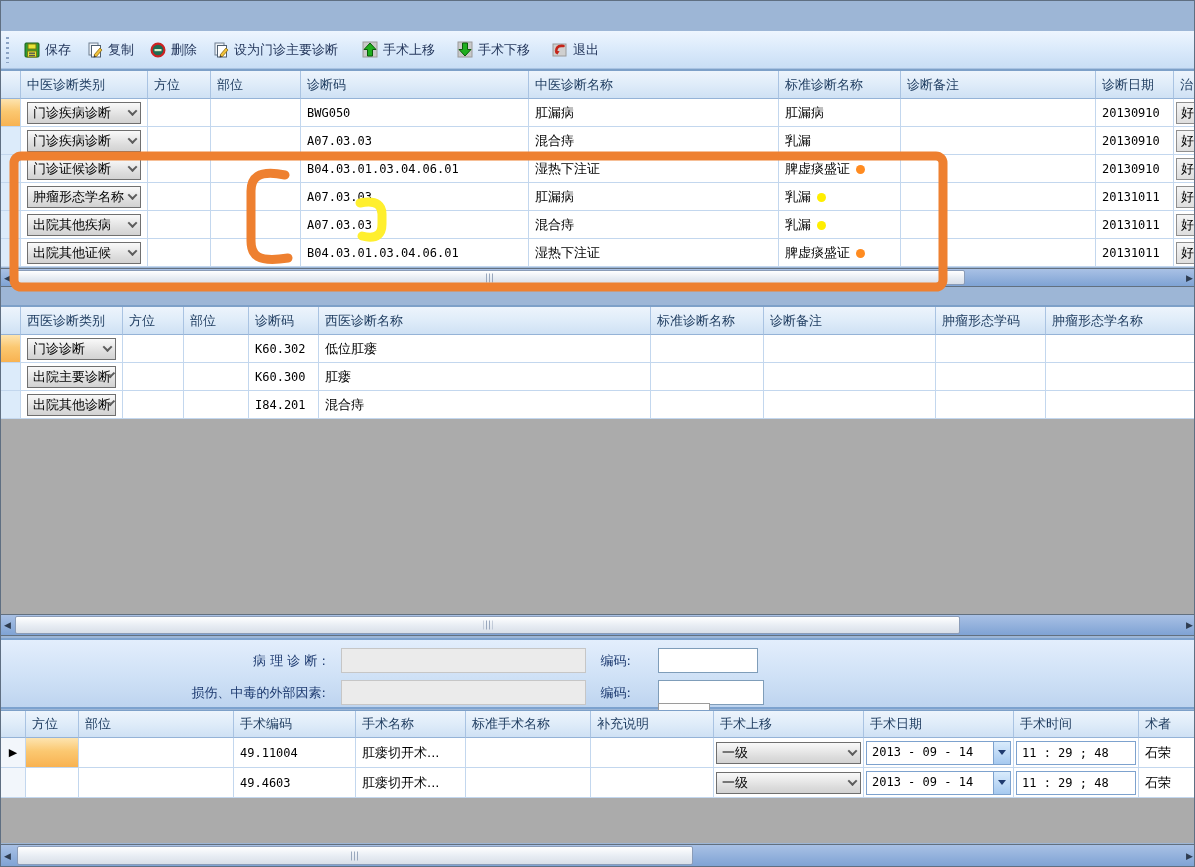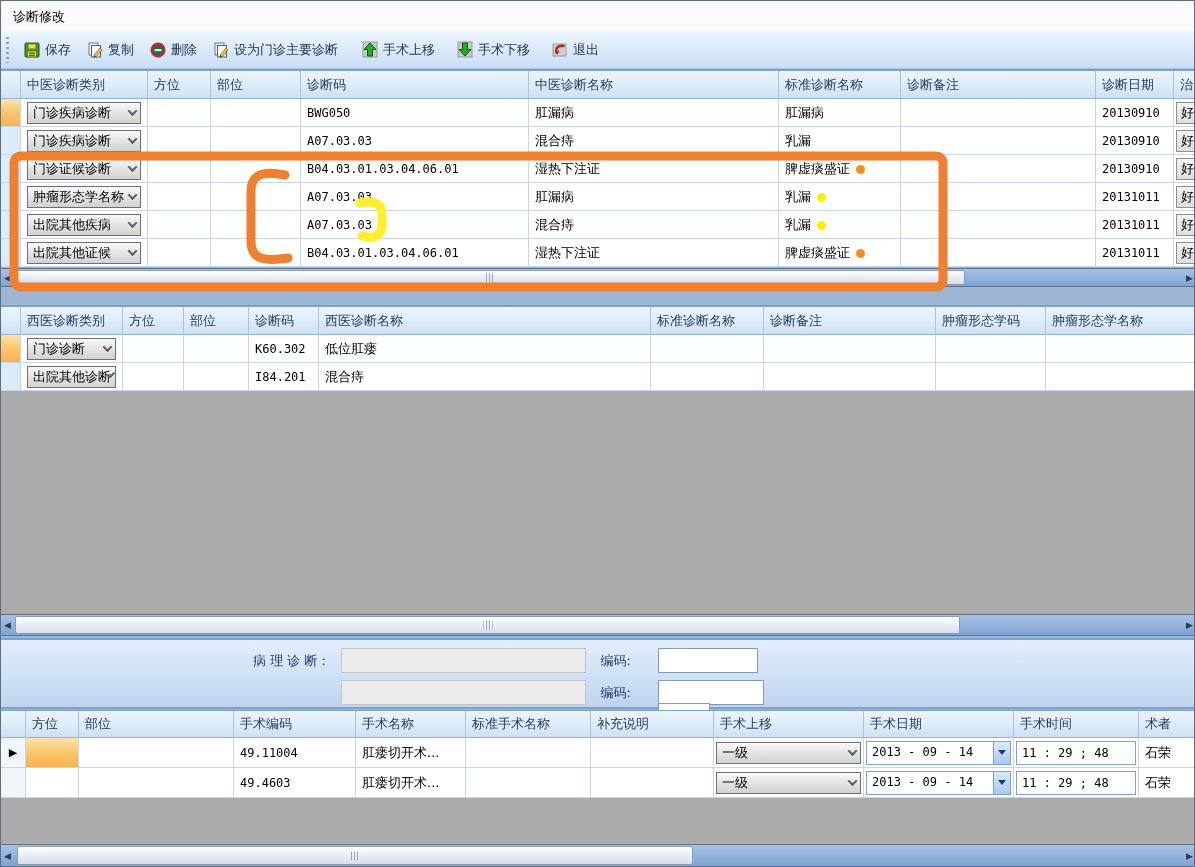--- a/index.html
+++ b/index.html
@@ -71,23 +71,20 @@
   .panel .artifact { position:absolute; left:657px; top:63px; width:52px; height:12px; background:#fdfdfd; border:1px solid #9a9a9a; }
 
   
   svg.overlay { position:absolute; left:0; top:0; width:1195px; height:867px; pointer-events:none; z-index:50; }
 </style>
 </head>
 <body>
 
 <div class="window">
 
-  <div class="titlebar">
-    <span class="title">诊断修改</span>
-  </div>
 
   <div class="toolbar">
     <div class="tb-grip"></div>
 
     <div class="tb-item">
       <span>
           <svg width="16" height="16">
         <rect x="1" y="1" width="14" height="14" rx="1" fill="#2f9e33" stroke="#1a5c1d"></rect>
         <rect x="4" y="2" width="8" height="5" fill="#e8e438" stroke="#7a7a10"></rect>
         <rect x="3.5" y="9" width="9" height="6" fill="#e8e438" stroke="#7a7a10"></rect>
@@ -358,20 +355,37 @@
         <td>低位肛瘘</td>
         <td></td>
             <td></td>
             <td></td>
             <td></td>
       </tr>
       <tr style="height:28px">
         <td class="sel"></td>
         <td>
               <div class="combo">
+                <span>出院主要诊断</span>
+                <span class="chev"></span>
+              </div>
+            </td>
+        <td></td>
+            <td></td>
+        <td class="mono">K60.300</td>
+        <td>肛瘘</td>
+        <td></td>
+            <td></td>
+            <td></td>
+            <td></td>
+      </tr>
+      <tr style="height:28px">
+        <td class="sel"></td>
+        <td>
+              <div class="combo">
                 <span>出院其他诊断</span>
                 <span class="chev"></span>
               </div>
             </td>
         <td></td>
             <td></td>
         <td class="mono">I84.201</td>
         <td>混合痔</td>
         <td></td>
             <td></td>
@@ -389,20 +403,21 @@
       </div>
     <div class="arrow right">▶</div>
   </div>
 
   <div class="panel">
     <div class="lbl" style="top:12px;left:0;">病 理 诊 断 :</div>
     <input class="grayinput" style="top: 8px;" readonly="" value="">
     <div class="codelbl" style="top:12px;">编码:</div>
     <input class="whiteinput" style="top: 8px; width: 100px;" readonly="" value="">
 
+    <div class="lbl" style="top:44px;left:0;">损伤、中毒的外部因素:</div>
     <input class="grayinput" style="top: 40px;" readonly="" value="">
     <div class="codelbl" style="top:44px;">编码:</div>
     <input class="whiteinput" style="top: 40px; width: 106px;" readonly="" value="">
     <div class="artifact"></div>
   </div>
 
   <div class="gridband" style="top:709px;height:133px;border-top:1px solid #7da0c8;">
     <table class="grid" style="width:1195px;">
       <colgroup>
           <col style="width:25px">

